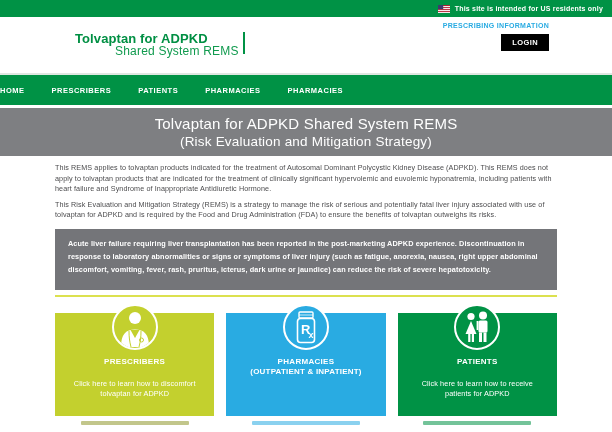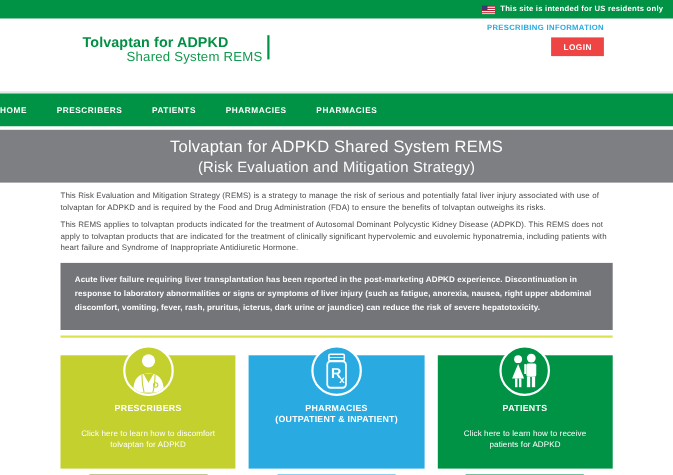--- a/index.html
+++ b/index.html
@@ -6,30 +6,30 @@
   html,body { background:#fff; }
   body { font-family:"Liberation Sans", sans-serif; }
   .page { position:relative; width:612px; height:432px; overflow:hidden; background:#fff; margin:0; }
 
   
   .top-bar { height:17px; background:#009245; display:flex; align-items:center; justify-content:flex-end; padding-right:9px; gap:5px; }
   .top-bar-text { color:#fff; font-size:7px; font-weight:bold; letter-spacing:.2px; }
   .flag { display:block; }
 
   
-  .header { height:66px; background:#fff; }
+  .header { height:56px; background:#fff; }
   .header-inner { width:502px; margin:0 auto; height:100%; display:flex; justify-content:space-between; }
   .logo { display:flex; align-items:flex-start; margin-top:14px; padding-left:20px; cursor:pointer; }
   .logo-text { display:flex; flex-direction:column; }
   .logo-line1 { color:#008f43; font-size:13px; font-weight:bold; letter-spacing:.1px; line-height:10px; padding-top:3px;}
   .logo-line2 { color:#109a4e; font-size:12px; font-weight:normal; letter-spacing:.2px; line-height:11px; margin-top:2px;margin-left:40px; }
   .logo-bar { width:2.5px; height:22px; background:#009245; margin-left:4px; margin-top:1px; }
   .header-right { display:flex; flex-direction:column; align-items:flex-end; margin-top:5px; padding-right:8px; }
   .presc-info { color:#29abe2; font-size:7px; font-weight:bold; letter-spacing:.3px; cursor:pointer; }
-  .login-btn { margin-top:5px; background:#ef4444; color:#fff; border:none; font-family:inherit; font-size:7.5px; font-weight:bold; letter-spacing:.4px; padding:4px 11px 4px; cursor:pointer; }
+  .login-btn { margin-top:5px; background:#000000; color:#fff; border:none; font-family:inherit; font-size:7.5px; font-weight:bold; letter-spacing:.4px; padding:4px 11px 4px; cursor:pointer; }
 
   .header-sep { height:2px; background:#e0e7e1; }
 
   
   .nav { height:30px; background:#009245; display:flex; align-items:center; justify-content:flex-start; gap:27px; }
   .nav-item { color:#fff; font-size:7.5px; font-weight:bold; letter-spacing:.5px; cursor:pointer; text-decoration:none; }
   .nav-gap { height:3px; background:#fff; }
 
   
   .hero { height:48px; background:#7e7f82; color:#fff; text-align:center; display:flex; flex-direction:column; justify-content:center; gap:2px; }
@@ -111,22 +111,22 @@
     <a class="nav-item">PHARMACIES</a>
   </div>
   <div class="nav-gap"></div>
 
   <div class="hero">
     <div class="hero-line1">Tolvaptan for ADPKD Shared System REMS</div>
     <div class="hero-line2">(Risk Evaluation and Mitigation Strategy)</div>
   </div>
 
   <div class="content">
+    <p class="para">This REMS applies to tolvaptan products indicated for the treatment of Autosomal Dominant Polycystic Kidney Disease (ADPKD). This REMS does not apply to tolvaptan products that are indicated for the treatment of clinically significant hypervolemic and euvolemic hyponatremia, including patients with heart failure and Syndrome of Inappropriate Antidiuretic Hormone.</p>
     <p class="para">This Risk Evaluation and Mitigation Strategy (REMS) is a strategy to manage the risk of serious and potentially fatal liver injury associated with use of tolvaptan for ADPKD and is required by the Food and Drug Administration (FDA) to ensure the benefits of tolvaptan outweighs its risks.</p>
-    <p class="para">This REMS applies to tolvaptan products indicated for the treatment of Autosomal Dominant Polycystic Kidney Disease (ADPKD). This REMS does not apply to tolvaptan products that are indicated for the treatment of clinically significant hypervolemic and euvolemic hyponatremia, including patients with heart failure and Syndrome of Inappropriate Antidiuretic Hormone.</p>
 
     <div class="warning-box">Acute liver failure requiring liver transplantation has been reported in the post-marketing ADPKD experience. Discontinuation in response to laboratory abnormalities or signs or symptoms of liver injury (such as fatigue, anorexia, nausea, right upper abdominal discomfort, vomiting, fever, rash, pruritus, icterus, dark urine or jaundice) can reduce the risk of severe hepatotoxicity.</div>
 
     <div class="divider"></div>
 
     <div class="cards">
 
       <div class="card lime">
         <div class="circle">
           <svg width="40" height="40" viewBox="0 0 40 40">

